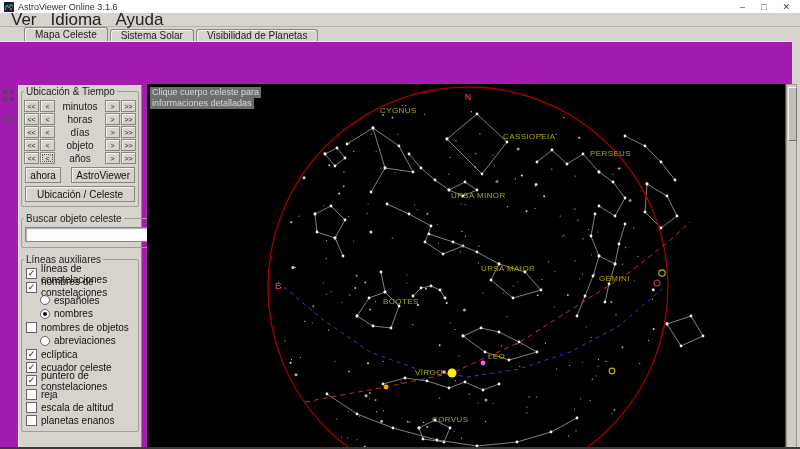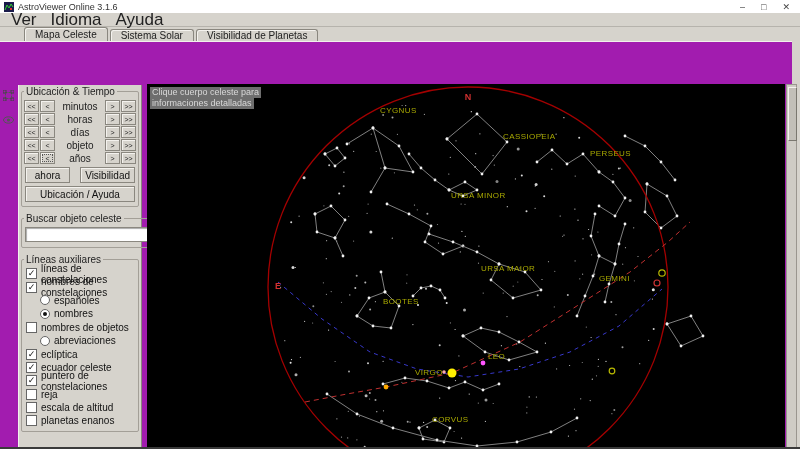--- a/index.html
+++ b/index.html
@@ -147,23 +147,23 @@
             <div class="steprow">
               <button class="sbtn">&lt;&lt;</button>
               <button class="sbtn focus">&lt;</button>
               <span class="slabel">años</span>
               <button class="sbtn">&gt;</button>
               <button class="sbtn">&gt;&gt;</button>
             </div>
           </div>
         <div class="btnrow">
           <button class="pbtn">ahora</button>
-          <button class="pbtn">Visibilidad</button>
+          <button class="pbtn">AstroViewer</button>
         </div>
-        <button class="pbtn wide">Ubicación / Ayuda</button>
+        <button class="pbtn wide">Ubicación / Celeste</button>
       </fieldset>
 
       <fieldset class="group">
         <legend>Buscar objeto celeste</legend>
         <div class="searchrow">
           <input value="" style="">
           <button class="searchbtn">
             <span>
               <svg width="11" height="11">
                 <circle cx="4.5" cy="4.5" r="3" fill="none" stroke="#333"></circle>

